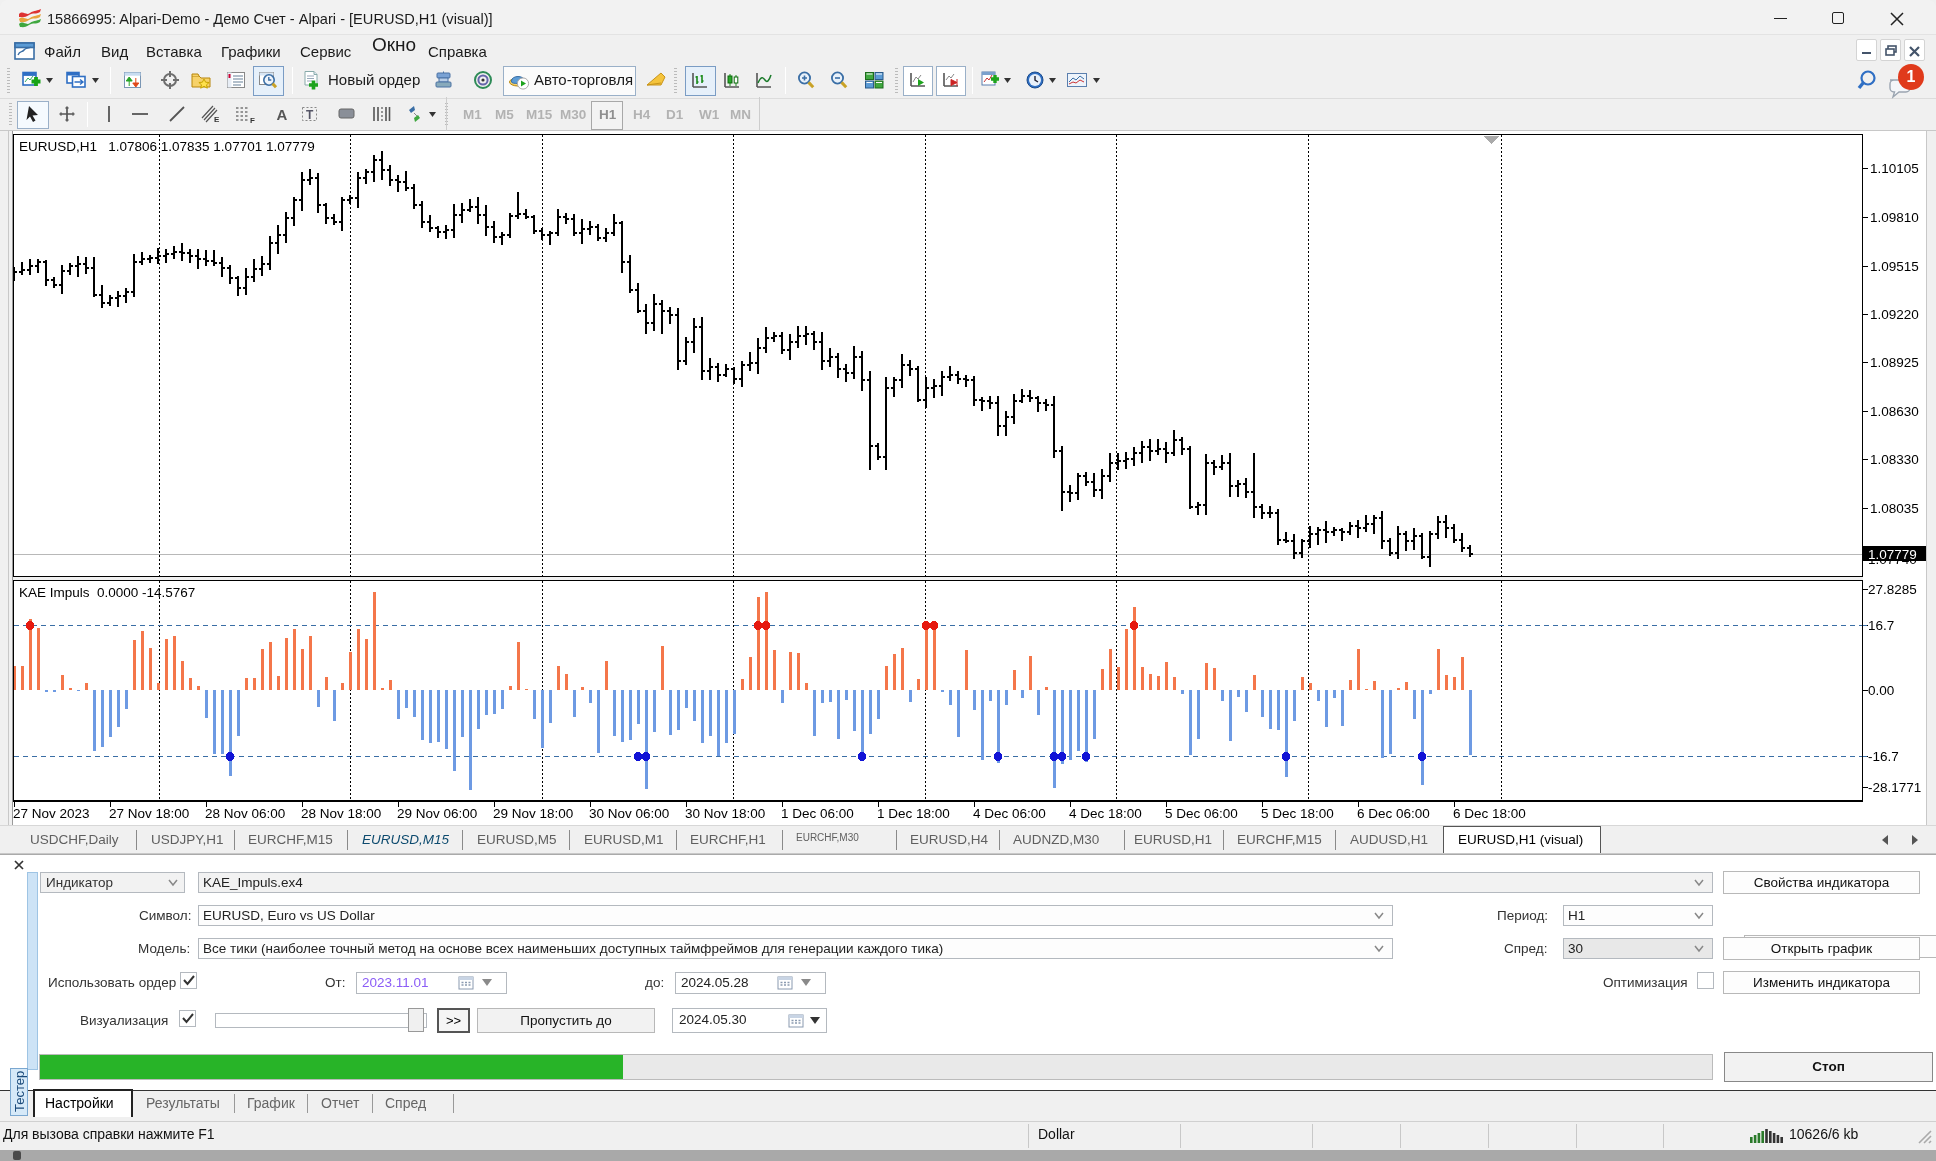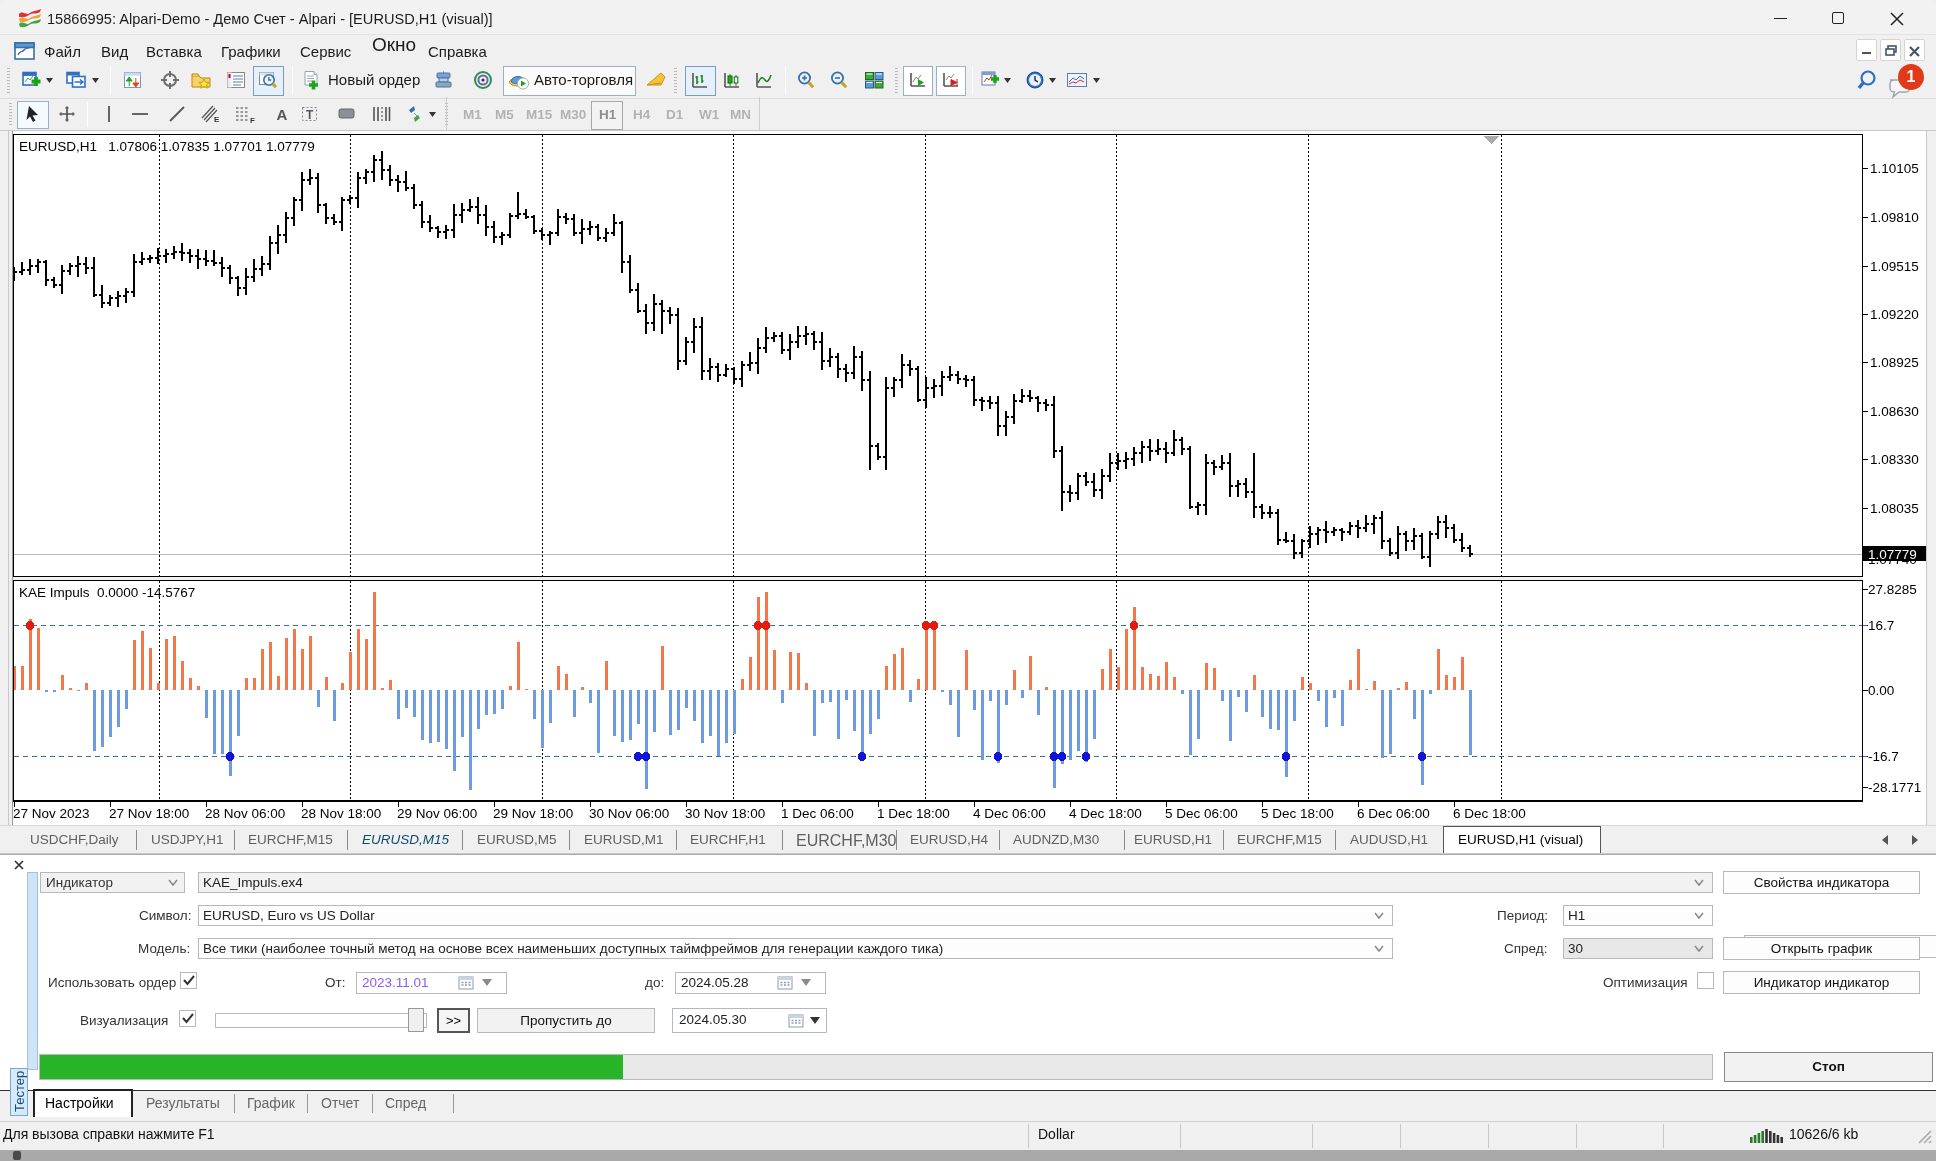--- a/index.html
+++ b/index.html
@@ -395,21 +395,21 @@
   </svg>
 <div class="abs" style="left:1926px;top:131px;width:10px;height:722px;background:#f0f0f0;border-left:1px solid #c8c8c8;"></div>
 <div class="abs" style="left:0;top:825px;width:1936px;height:29px;background:#f0f0f0;border-top:1px solid #d7d7d7;border-bottom:1px solid #c8c8c8;"></div>
 <div class="abs" style="left:30px;top:832px;font-size:13.5px;color:#5f5f5f;">USDCHF,Daily</div>
 <div class="abs" style="left:151px;top:832px;font-size:13.5px;color:#5f5f5f;">USDJPY,H1</div>
 <div class="abs" style="left:248px;top:832px;font-size:13.5px;color:#5f5f5f;">EURCHF,M15</div>
 <div class="abs" style="left:362px;top:832px;font-size:13.5px;color:#0c4a6e;font-style:italic;">EURUSD,M15</div>
 <div class="abs" style="left:477px;top:832px;font-size:13.5px;color:#5f5f5f;">EURUSD,M5</div>
 <div class="abs" style="left:584px;top:832px;font-size:13.5px;color:#5f5f5f;">EURUSD,M1</div>
 <div class="abs" style="left:690px;top:832px;font-size:13.5px;color:#5f5f5f;">EURCHF,H1</div>
-<div class="abs" style="left:796px;top:832px;font-size:16px;color:#5f5f5f;">EURCHF,M30</div>
+<div class="abs" style="left:796px;top:832px;font-size:10px;color:#5f5f5f;">EURCHF,M30</div>
 <div class="abs" style="left:910px;top:832px;font-size:13.5px;color:#5f5f5f;">EURUSD,H4</div>
 <div class="abs" style="left:1013px;top:832px;font-size:13.5px;color:#5f5f5f;">AUDNZD,M30</div>
 <div class="abs" style="left:1134px;top:832px;font-size:13.5px;color:#5f5f5f;">EURUSD,H1</div>
 <div class="abs" style="left:1237px;top:832px;font-size:13.5px;color:#5f5f5f;">EURCHF,M15</div>
 <div class="abs" style="left:1350px;top:832px;font-size:13.5px;color:#5f5f5f;">AUDUSD,H1</div>
 <div class="abs" style="left:136px;top:830px;width:1px;height:20px;background:#8a8a8a;"></div>
 <div class="abs" style="left:234px;top:830px;width:1px;height:20px;background:#8a8a8a;"></div>
 <div class="abs" style="left:347px;top:830px;width:1px;height:20px;background:#8a8a8a;"></div>
 <div class="abs" style="left:462px;top:830px;width:1px;height:20px;background:#8a8a8a;"></div>
 <div class="abs" style="left:569px;top:830px;width:1px;height:20px;background:#8a8a8a;"></div>
@@ -492,21 +492,21 @@
 <div style="position:absolute;left:777px;top:975px;"><svg width="17" height="15" viewBox="0 0 17 15" style="">
       <rect x="1" y="2" width="14" height="12" fill="#fff" stroke="#8a9ab0"></rect>
       <rect x="1" y="2" width="14" height="3" fill="#c8d4e4"></rect>
       <path d="M3.5 7.5h2M7 7.5h2M10.5 7.5h2M3.5 10h2M7 10h2M10.5 10h2" stroke="#8a9ab0" stroke-width="1.4"></path>
     </svg></div>
 <svg class="abs" style="left:801px;top:979px" width="11" height="8">
     <path d="M0 0h10l-5 7z" fill="#8a8a8a"></path>
   </svg>
 <div class="abs" style="left:1603px;top:975px;font-size:13.5px;color:#333;">Оптимизация</div>
 <div class="fld" style="left:1697px;top:972px;width:17px;height:17px;background:#fff;"></div>
-<div class="btn" style="left:1723px;top:971px;width:197px;height:23px;line-height:21px;">Индикатор индикатор</div>
+<div class="btn" style="left:1723px;top:971px;width:197px;height:23px;line-height:21px;">Изменить индикатора</div>
 <div class="abs" style="left:80px;top:1013px;font-size:13.5px;color:#333;">Визуализация</div>
 <div class="fld" style="left:179px;top:1010px;width:17px;height:17px;background:#fff;"></div>
 <svg class="abs" style="left:182px;top:1013px" width="12" height="11">
     <path d="M1 5l3.5 4L11 1" stroke="#333" stroke-width="2" fill="none"></path>
   </svg>
 <div class="fld" style="left:215px;top:1013px;width:212px;height:15px;background:#fff;"></div>
 <div class="abs" style="left:408px;top:1008px;width:16px;height:24px;background:#f0f0f0;border:1px solid #999;"></div>
 <div class="abs" style="left:437px;top:1008px;width:33px;height:25px;background:#f5f5f5;border:2px solid #555;font-size:13px;text-align:center;line-height:21px;">&gt;&gt;</div>
 <div class="btn" style="left:477px;top:1008px;width:178px;height:25px;line-height:23px;background:#f2f2f2;">Пропустить до</div>
 <div class="fld" style="left:672px;top:1008px;width:155px;height:25px;background:#fff;"></div>

